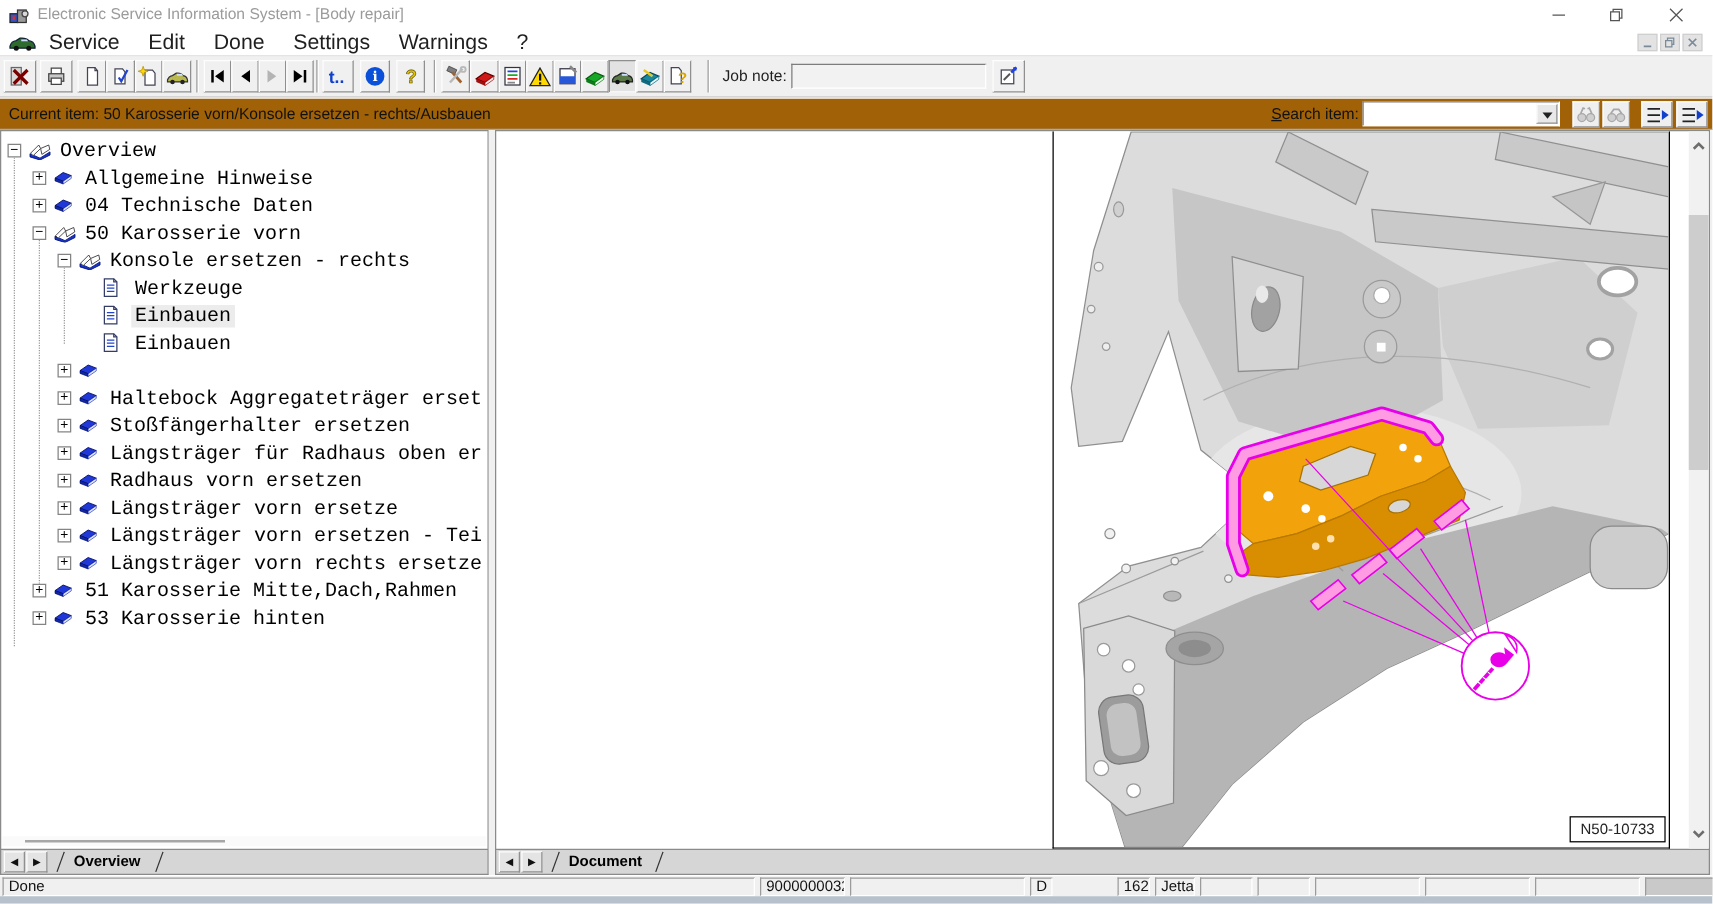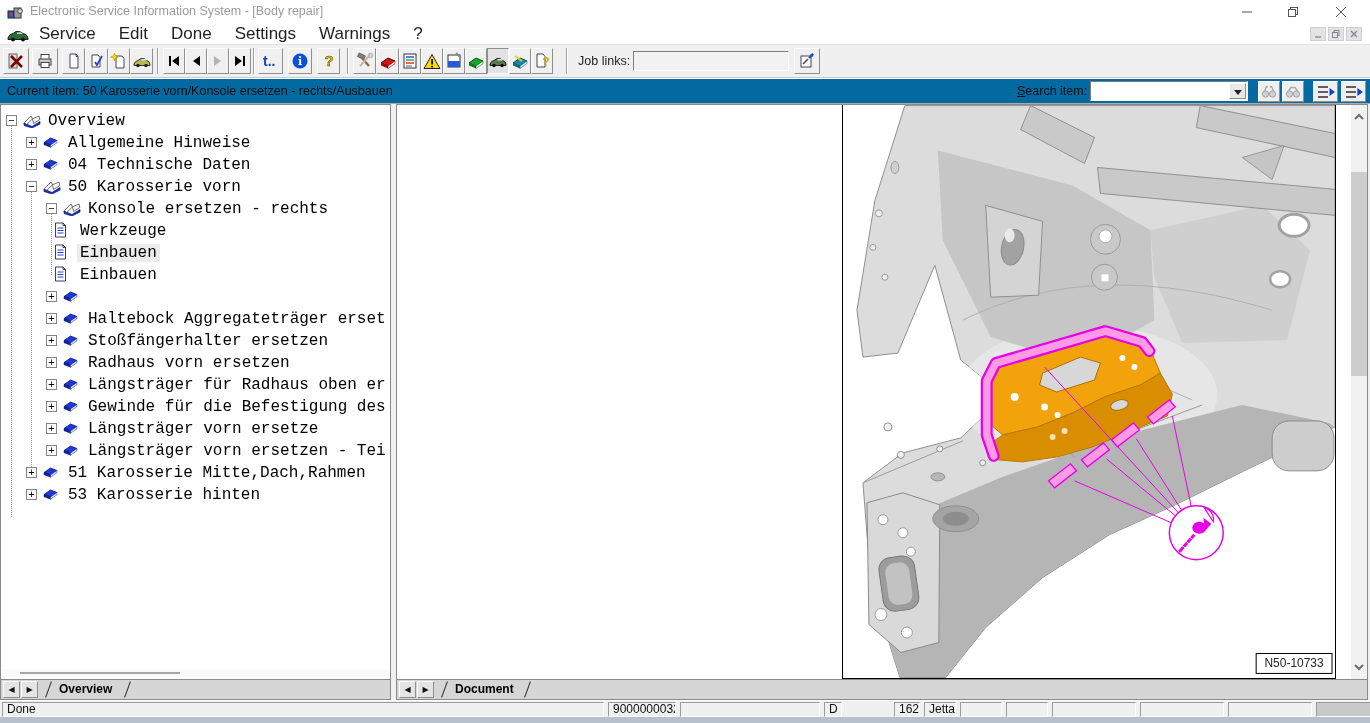--- a/index.html
+++ b/index.html
@@ -25,21 +25,21 @@
   .tbtn { position:absolute; top:3px; height:26px; background:#f0f0f0;
     border:1px solid; border-color:#fdfdfd #8f8f8f #8f8f8f #fdfdfd;
     display:flex; align-items:center; justify-content:center; }
   .tbtn.pressed { border-color:#8f8f8f #fdfdfd #fdfdfd #8f8f8f; background:#e2e2e2; }
   .tsep { position:absolute; top:3px; width:2px; height:26px; border-left:1px solid #9e9e9e; border-right:1px solid #fff; }
   #jobnote-label { position:absolute; left:578px; top:9px; font-size:12.5px; color:#1f1f1f; }
   #jobnote-input { position:absolute; left:633px; top:6px; width:156px; height:20px;
     border:1px solid; border-color:#7d7d7d #fff #fff #7d7d7d; background:#f2f2f2; font-size:12px; padding:0 3px; }
 
   
-  #infobar { position:absolute; left:0; top:79px; width:1370px; height:25px; background:#0369a1;
+  #infobar { position:absolute; left:0; top:79px; width:1370px; height:25px; background:#a16207;
     border-bottom:1px solid #ababab; }
   #current-item { position:absolute; left:7px; top:5px; font-size:12.5px; color:#111; }
   #search-label { position:absolute; left:1017px; top:5px; font-size:12.5px; color:#111; }
   #search-label::first-letter { text-decoration:underline; }
   #search-combo { position:absolute; left:1090px; top:2px; width:158px; height:20px; background:#fff;
     border:1px solid; border-color:#7d7d7d #fff #fff #7d7d7d; }
   #search-combo input { position:absolute; left:1px; top:1px; width:136px; height:16px; border:none; font-size:12px; }
   #combo-drop { position:absolute; right:1px; top:1px; width:17px; height:16px; background:#e8e8e8;
     border:1px solid; border-color:#fdfdfd #8f8f8f #8f8f8f #fdfdfd; }
   #combo-drop::after { content:''; position:absolute; left:4px; top:6px;
@@ -49,21 +49,21 @@
     display:flex; align-items:center; justify-content:center; }
 
   
   #main { position:absolute; left:0; top:104px; width:1370px; height:596px; background:#f0f0f0; }
   #treepane { position:absolute; left:0; top:0; width:391px; height:576px; background:#fff;
     border:1px solid #8a8a8a; overflow:hidden; }
   #treebody { position:absolute; left:0; top:0; width:389px; height:558px; padding-top:5px; position:relative; }
   .guide { position:absolute; width:0; border-left:1px dotted #9a9a9a; }
   .trow { height:22px; line-height:22px; white-space:nowrap; font-family:"Liberation Mono", monospace;
     font-size:16px; color:#000; }
-  .trow.lvl0{padding-left:5px} .trow.lvl1{padding-left:25px} .trow.lvl2{padding-left:45px} .trow.lvl3{padding-left:37px}
+  .trow.lvl0{padding-left:5px} .trow.lvl1{padding-left:25px} .trow.lvl2{padding-left:45px} .trow.lvl3{padding-left:65px}
   .exb { display:inline-block; width:11px; height:11px; border:1px solid #848484; background:#fff;
     vertical-align:-1px; margin-right:5px; position:relative; }
   .exb::after { position:absolute; left:0; top:0; width:9px; height:9px; line-height:9px; text-align:center;
     font-family:"Liberation Sans",sans-serif; font-size:11px; }
   .exp-plus .exb::after { content:'+'; }
   .exp-minus .exb::after { content:'\2212'; }
   .exp-none .exb { visibility:hidden; }
   .ticon { display:inline-block; width:21px; height:16px; vertical-align:-3px; margin-right:2px; }
   .ticon svg { display:none; }
   .ic-book-open .ti-open { display:inline; }
@@ -324,21 +324,21 @@
   </div>
   <div class="tbtn" style="left:531px;width:22px">
     <svg width="18" height="18">
       <path d="M4,2 L10,2 L12,4.5 L12,15 L4,15 Z" fill="#fff" stroke="#445"></path>
       <text x="13" y="14" text-anchor="middle" font-size="12" font-weight="bold" fill="#d8a800">?</text>
     </svg>
   </div>
 
   <div class="tsep" style="left:566px"></div>
 
-  <span id="jobnote-label">Job links:</span>
+  <span id="jobnote-label">Job note:</span>
   <input id="jobnote-input" type="text" value="" style="">
   <div class="tbtn" style="left:794px;width:26px">
     <svg width="18" height="18">
       <rect x="3" y="4" width="10" height="11" fill="#fff" stroke="#445"></rect>
       <path d="M5,12 L10,7" stroke="#555" stroke-width="1.6"></path>
       <path d="M11,6 L15,2" stroke="#2244dd" stroke-width="2"></path>
       <path d="M15,2 L12.5,2.6 M15,2 L14.4,4.5" stroke="#2244dd" stroke-width="1.2"></path>
     </svg>
   </div>
 </div>
@@ -471,49 +471,49 @@
               <path d="M2,7.5 L8.5,3 L15,5.5 L8.5,10 Z" fill="#2038d8" stroke="#000a60" stroke-width="0.7"></path>
               <path d="M2,7.5 L2,9.7 L8.5,12.2 L8.5,10 Z" fill="#1028a8" stroke="#000a60" stroke-width="0.5"></path>
               <path d="M8.5,10 L8.5,12.2 L15,7.7 L15,5.5 Z" fill="#dfe4ff" stroke="#1028a8" stroke-width="0.5"></path>
             </svg></span><span class="tlab">Stoßfängerhalter ersetzen</span>
         </div>
         <div class="trow lvl2 ic-book-closed exp-plus">
           <span class="exb"></span><span class="ticon"><svg class="ti-closed" width="17" height="15" viewBox="0 0 17 15">
               <path d="M2,7.5 L8.5,3 L15,5.5 L8.5,10 Z" fill="#2038d8" stroke="#000a60" stroke-width="0.7"></path>
               <path d="M2,7.5 L2,9.7 L8.5,12.2 L8.5,10 Z" fill="#1028a8" stroke="#000a60" stroke-width="0.5"></path>
               <path d="M8.5,10 L8.5,12.2 L15,7.7 L15,5.5 Z" fill="#dfe4ff" stroke="#1028a8" stroke-width="0.5"></path>
+            </svg></span><span class="tlab">Längsträger für Radhaus oben er</span>
+        </div>
+        <div class="trow lvl2 ic-book-closed exp-plus">
+          <span class="exb"></span><span class="ticon"><svg class="ti-closed" width="17" height="15" viewBox="0 0 17 15">
+              <path d="M2,7.5 L8.5,3 L15,5.5 L8.5,10 Z" fill="#2038d8" stroke="#000a60" stroke-width="0.7"></path>
+              <path d="M2,7.5 L2,9.7 L8.5,12.2 L8.5,10 Z" fill="#1028a8" stroke="#000a60" stroke-width="0.5"></path>
+              <path d="M8.5,10 L8.5,12.2 L15,7.7 L15,5.5 Z" fill="#dfe4ff" stroke="#1028a8" stroke-width="0.5"></path>
             </svg></span><span class="tlab">Radhaus vorn ersetzen</span>
         </div>
         <div class="trow lvl2 ic-book-closed exp-plus">
           <span class="exb"></span><span class="ticon"><svg class="ti-closed" width="17" height="15" viewBox="0 0 17 15">
               <path d="M2,7.5 L8.5,3 L15,5.5 L8.5,10 Z" fill="#2038d8" stroke="#000a60" stroke-width="0.7"></path>
               <path d="M2,7.5 L2,9.7 L8.5,12.2 L8.5,10 Z" fill="#1028a8" stroke="#000a60" stroke-width="0.5"></path>
               <path d="M8.5,10 L8.5,12.2 L15,7.7 L15,5.5 Z" fill="#dfe4ff" stroke="#1028a8" stroke-width="0.5"></path>
-            </svg></span><span class="tlab">Längsträger für Radhaus oben er</span>
-        </div>
-        <div class="trow lvl2 ic-book-closed exp-plus">
-          <span class="exb"></span><span class="ticon"><svg class="ti-closed" width="17" height="15" viewBox="0 0 17 15">
-              <path d="M2,7.5 L8.5,3 L15,5.5 L8.5,10 Z" fill="#2038d8" stroke="#000a60" stroke-width="0.7"></path>
-              <path d="M2,7.5 L2,9.7 L8.5,12.2 L8.5,10 Z" fill="#1028a8" stroke="#000a60" stroke-width="0.5"></path>
-              <path d="M8.5,10 L8.5,12.2 L15,7.7 L15,5.5 Z" fill="#dfe4ff" stroke="#1028a8" stroke-width="0.5"></path>
-            </svg></span><span class="tlab">Gewinde für die Befestigung des</span>
-        </div>
-        <div class="trow lvl2 ic-book-closed exp-plus">
-          <span class="exb"></span><span class="ticon"><svg class="ti-closed" width="17" height="15" viewBox="0 0 17 15">
-              <path d="M2,7.5 L8.5,3 L15,5.5 L8.5,10 Z" fill="#2038d8" stroke="#000a60" stroke-width="0.7"></path>
-              <path d="M2,7.5 L2,9.7 L8.5,12.2 L8.5,10 Z" fill="#1028a8" stroke="#000a60" stroke-width="0.5"></path>
-              <path d="M8.5,10 L8.5,12.2 L15,7.7 L15,5.5 Z" fill="#dfe4ff" stroke="#1028a8" stroke-width="0.5"></path>
             </svg></span><span class="tlab">Längsträger vorn ersetze</span>
         </div>
         <div class="trow lvl2 ic-book-closed exp-plus">
           <span class="exb"></span><span class="ticon"><svg class="ti-closed" width="17" height="15" viewBox="0 0 17 15">
               <path d="M2,7.5 L8.5,3 L15,5.5 L8.5,10 Z" fill="#2038d8" stroke="#000a60" stroke-width="0.7"></path>
               <path d="M2,7.5 L2,9.7 L8.5,12.2 L8.5,10 Z" fill="#1028a8" stroke="#000a60" stroke-width="0.5"></path>
               <path d="M8.5,10 L8.5,12.2 L15,7.7 L15,5.5 Z" fill="#dfe4ff" stroke="#1028a8" stroke-width="0.5"></path>
             </svg></span><span class="tlab">Längsträger vorn ersetzen - Tei</span>
+        </div>
+        <div class="trow lvl2 ic-book-closed exp-plus">
+          <span class="exb"></span><span class="ticon"><svg class="ti-closed" width="17" height="15" viewBox="0 0 17 15">
+              <path d="M2,7.5 L8.5,3 L15,5.5 L8.5,10 Z" fill="#2038d8" stroke="#000a60" stroke-width="0.7"></path>
+              <path d="M2,7.5 L2,9.7 L8.5,12.2 L8.5,10 Z" fill="#1028a8" stroke="#000a60" stroke-width="0.5"></path>
+              <path d="M8.5,10 L8.5,12.2 L15,7.7 L15,5.5 Z" fill="#dfe4ff" stroke="#1028a8" stroke-width="0.5"></path>
+            </svg></span><span class="tlab">Längsträger vorn rechts ersetze</span>
         </div>
         <div class="trow lvl1 ic-book-closed exp-plus">
           <span class="exb"></span><span class="ticon"><svg class="ti-closed" width="17" height="15" viewBox="0 0 17 15">
               <path d="M2,7.5 L8.5,3 L15,5.5 L8.5,10 Z" fill="#2038d8" stroke="#000a60" stroke-width="0.7"></path>
               <path d="M2,7.5 L2,9.7 L8.5,12.2 L8.5,10 Z" fill="#1028a8" stroke="#000a60" stroke-width="0.5"></path>
               <path d="M8.5,10 L8.5,12.2 L15,7.7 L15,5.5 Z" fill="#dfe4ff" stroke="#1028a8" stroke-width="0.5"></path>
             </svg></span><span class="tlab">51 Karosserie Mitte,Dach,Rahmen</span>
         </div>
         <div class="trow lvl1 ic-book-closed exp-plus">
           <span class="exb"></span><span class="ticon"><svg class="ti-closed" width="17" height="15" viewBox="0 0 17 15">

